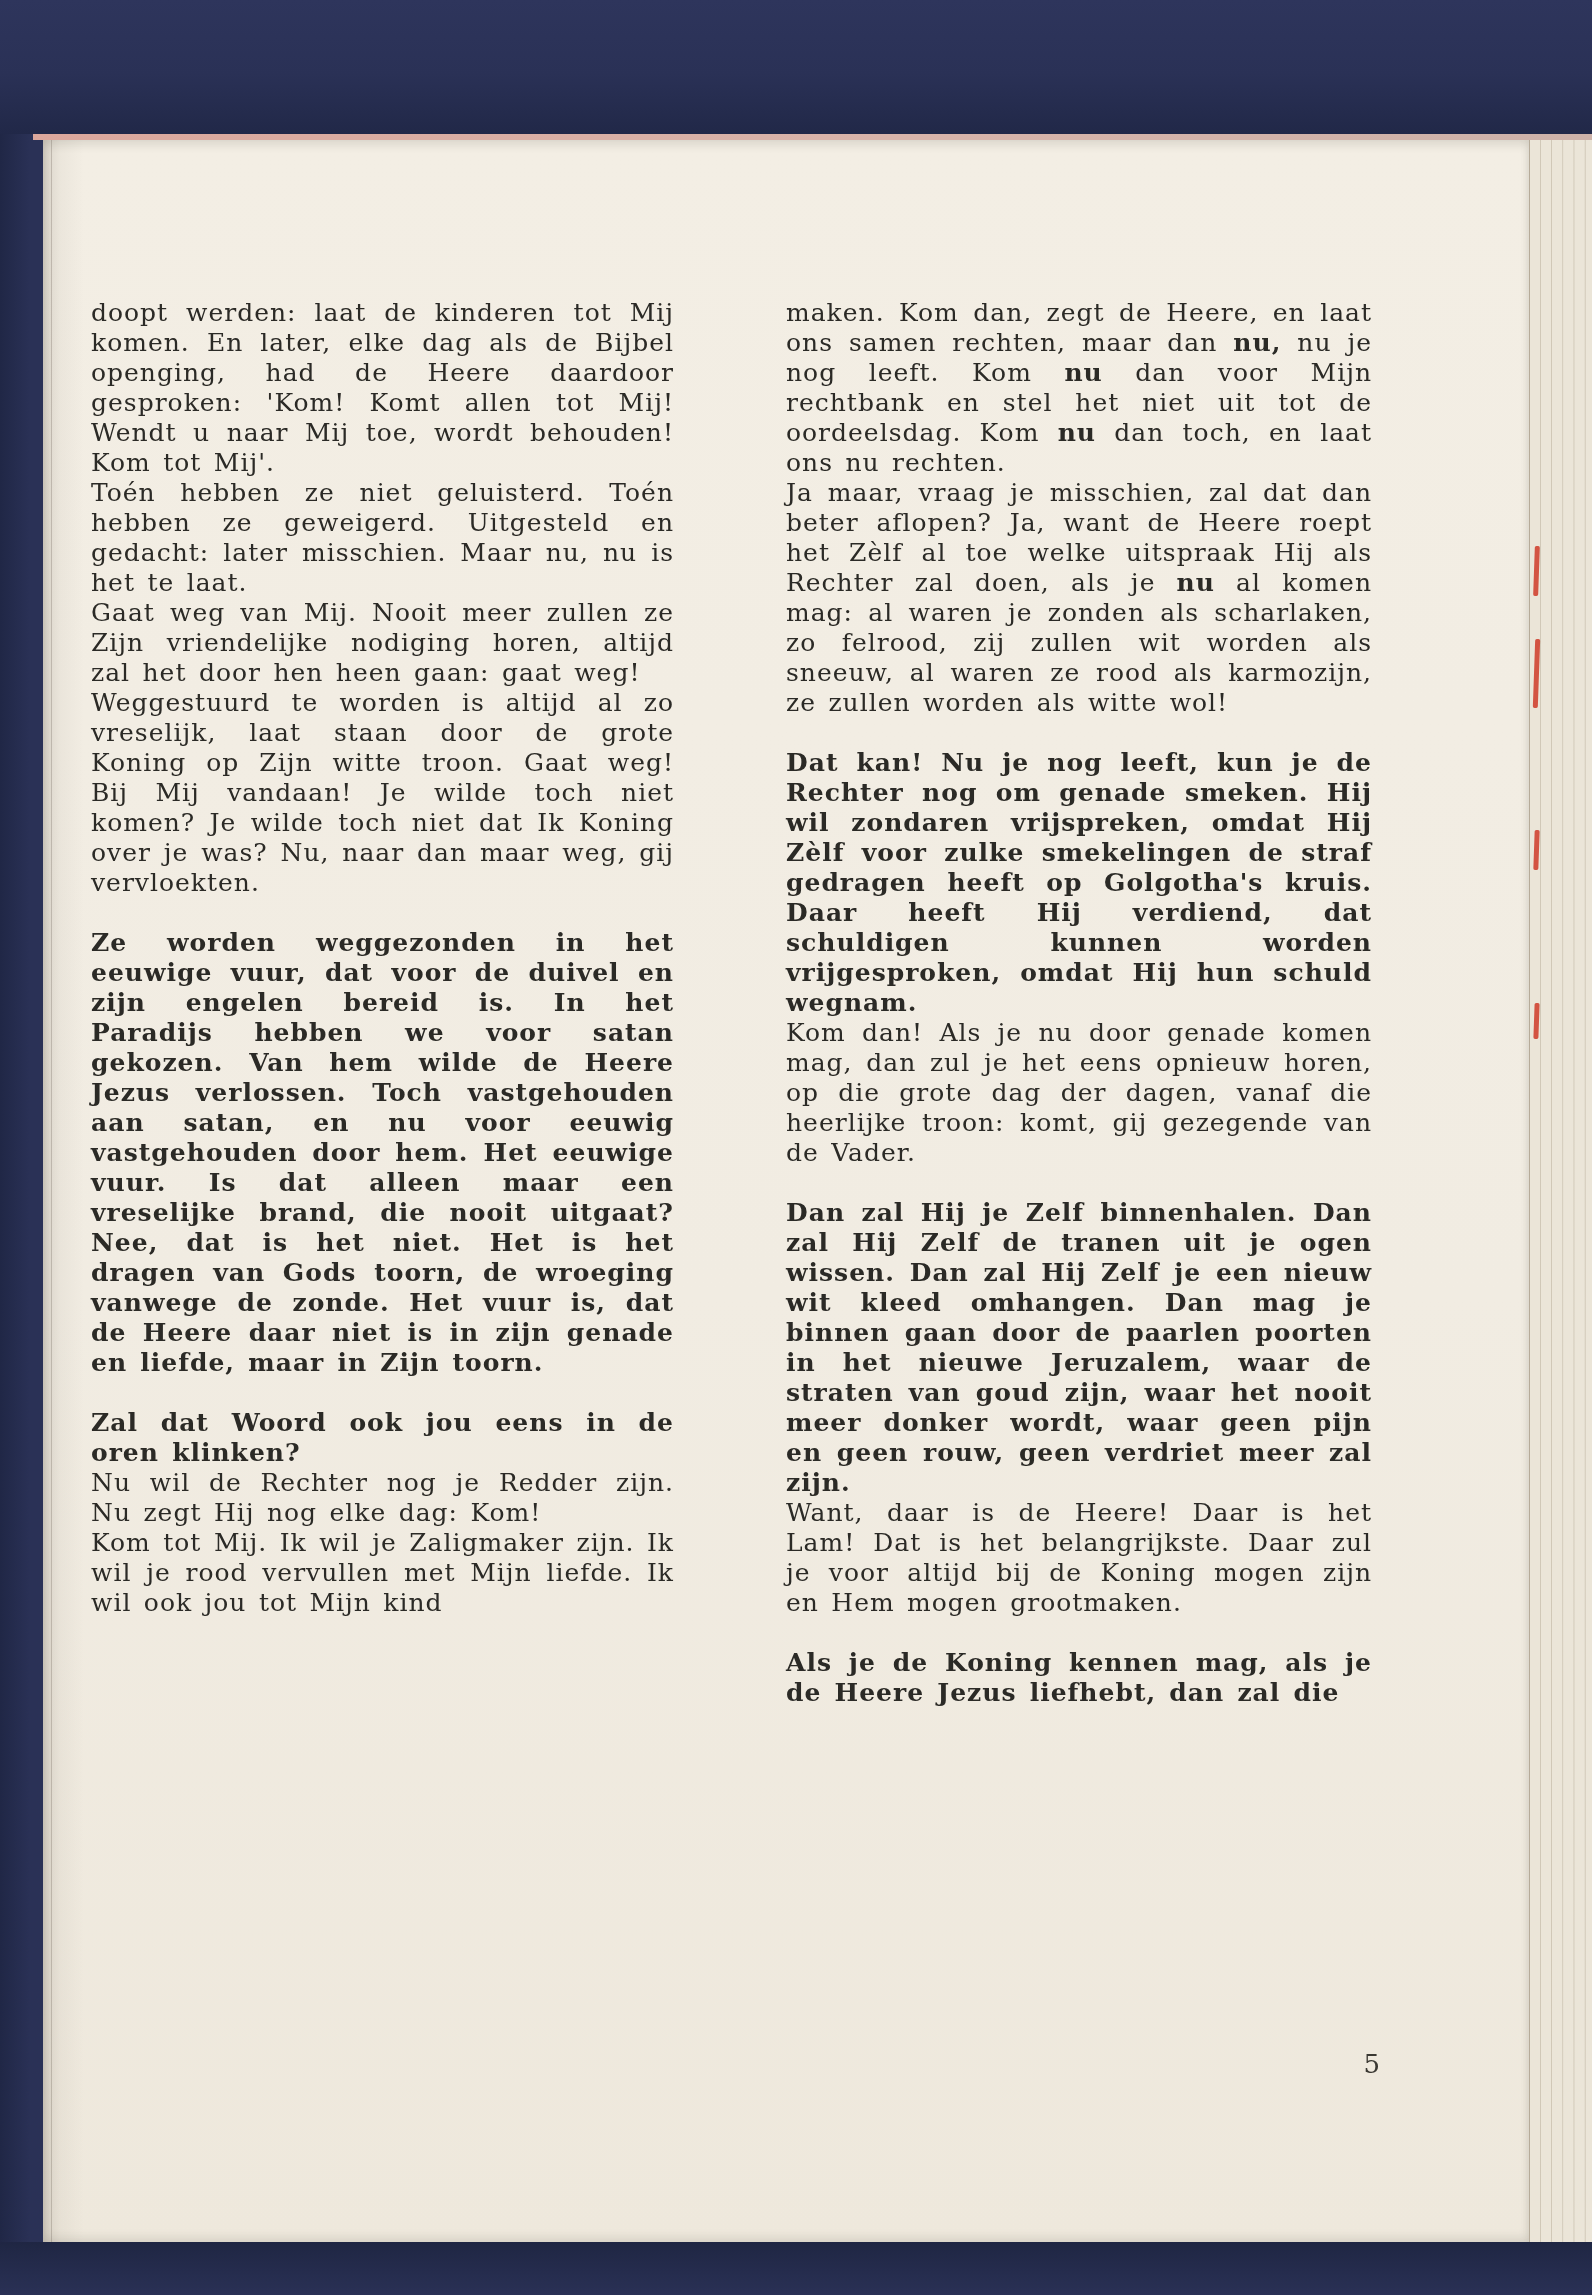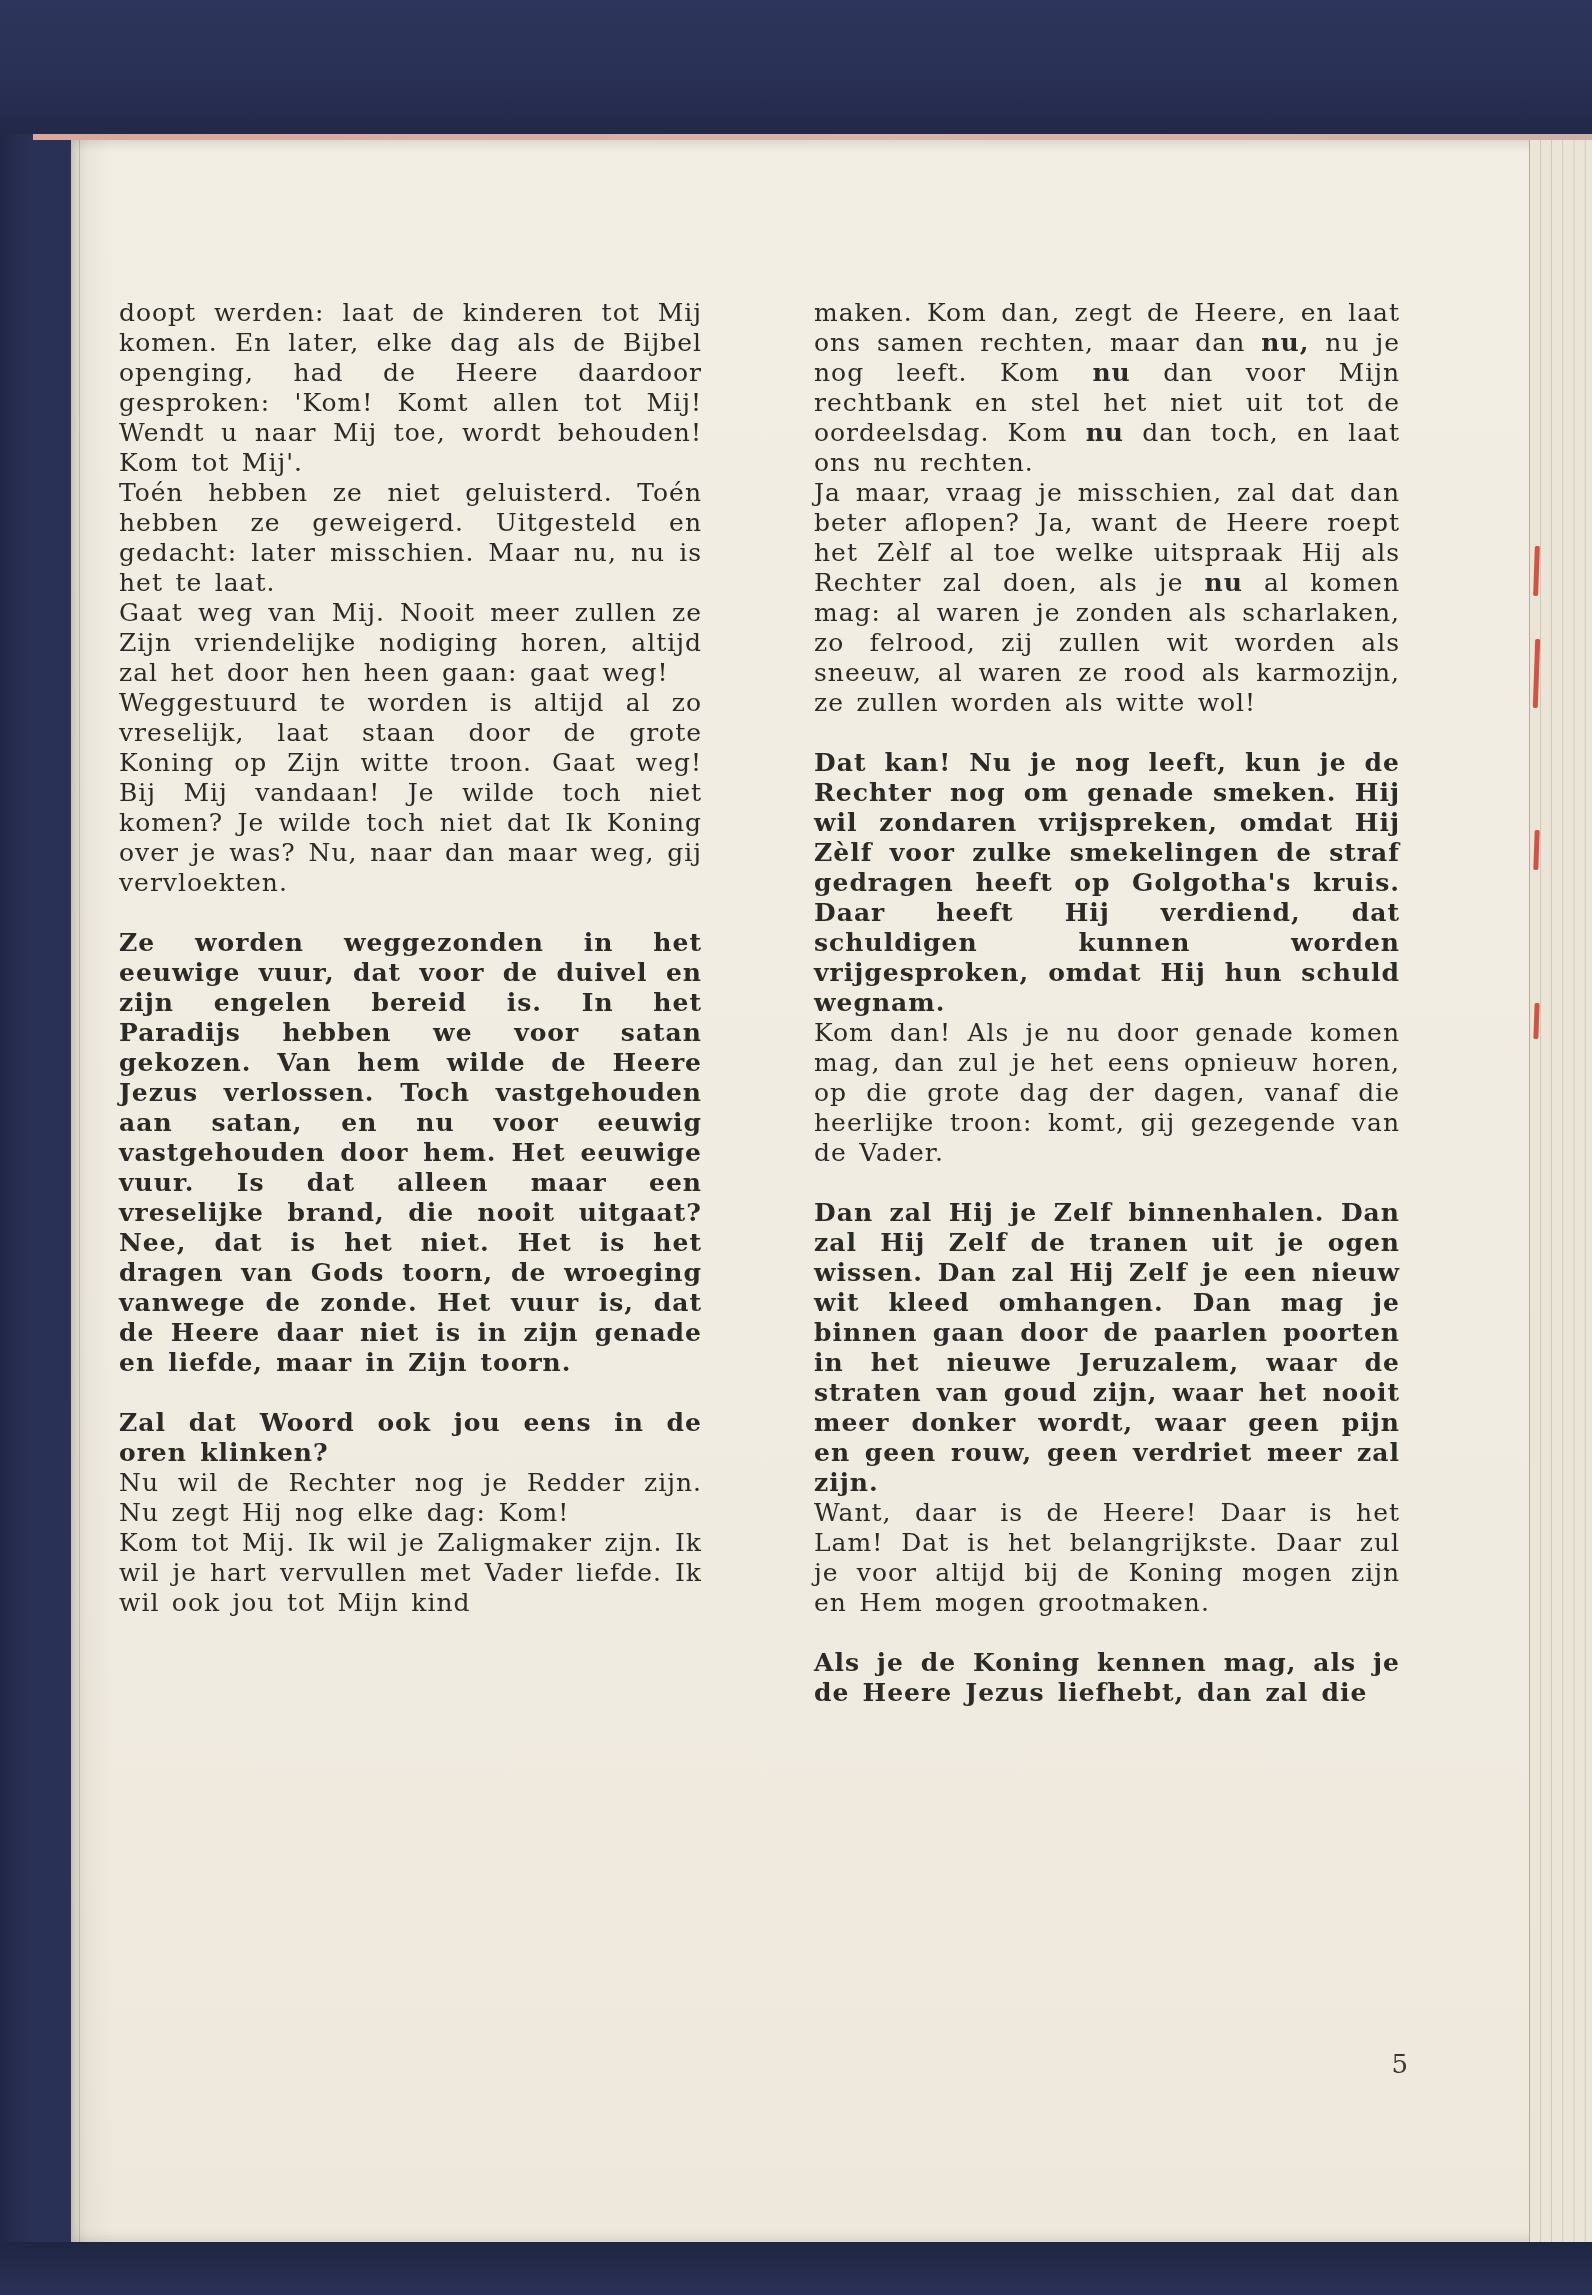--- a/index.html
+++ b/index.html
@@ -37,21 +37,20 @@
   }
 
   
   .page {
     position: absolute; left: 43px; top: 140px;
     width: 1486px; height: 2102px;
     background:
       linear-gradient(90deg, rgba(110,100,88,0.20) 0px, rgba(110,100,88,0.06) 17.3px, rgba(0,0,0,0) 41px),
       linear-gradient(180deg, #f3eee4 0%, var(--page-cream, #f1ece2) 55%, #eee8dc 100%);
     box-shadow: inset 0 5.2px 8.6px rgba(60,55,45,0.12), inset 0 -5.2px 8.6px rgba(60,55,45,0.10);
-    margin-left: 28px;
   }
   .page::before {
     
     content: "";
     position: absolute; left: 7.8px; top: 0; bottom: 0;
     width: 1.7px;
     background: rgba(100, 90, 78, 0.28);
   }
 
   
@@ -116,21 +115,21 @@
 
 <div class="page">
   <div class="col" id="col-left">
       <p><span>doopt werden: laat de kinderen tot Mij komen. En later, elke dag als de Bijbel openging, had de Heere daardoor gesproken: 'Kom! Komt allen tot Mij! Wendt u naar Mij toe, wordt behouden! Kom tot Mij'.</span></p>
       <p><span>Toén hebben ze niet geluisterd. Toén hebben ze geweigerd. Uitgesteld en gedacht: later misschien. Maar nu, nu is het te laat.</span></p>
       <p><span>Gaat weg van Mij. Nooit meer zullen ze Zijn vriendelijke nodiging horen, altijd zal het door hen heen gaan: gaat weg!</span></p>
       <p><span>Weggestuurd te worden is altijd al zo vreselijk, laat staan door de grote Koning op Zijn witte troon. Gaat weg! Bij Mij vandaan! Je wilde toch niet komen? Je wilde toch niet dat Ik Koning over je was? Nu, naar dan maar weg, gij vervloekten.</span></p>
       <p class="gap"><span>Ze worden weggezonden in het eeuwige vuur, dat voor de duivel en zijn engelen bereid is. In het Paradijs hebben we voor satan gekozen. Van hem wilde de Heere Jezus verlossen. Toch vastgehouden aan satan, en nu voor eeuwig vastgehouden door hem. Het eeuwige vuur. Is dat alleen maar een vreselijke brand, die nooit uitgaat? Nee, dat is het niet. Het is het dragen van Gods toorn, de wroeging vanwege de zonde. Het vuur is, dat de Heere daar niet is in zijn genade en liefde, maar in Zijn toorn.</span></p>
       <p class="gap"><span>Zal dat Woord ook jou eens in de oren klinken?</span></p>
       <p><span>Nu wil de Rechter nog je Redder zijn. Nu zegt Hij nog elke dag: Kom!</span></p>
-      <p><span>Kom tot Mij. Ik wil je Zaligmaker zijn. Ik wil je hart vervullen met Vader liefde. Ik wil ook jou tot Mijn kind</span></p>
+      <p><span>Kom tot Mij. Ik wil je Zaligmaker zijn. Ik wil je rood vervullen met Mijn liefde. Ik wil ook jou tot Mijn kind</span></p>
     </div>
   <div class="col" id="col-right">
       <p><span>maken. Kom dan, zegt de Heere, en laat ons samen rechten, maar dan </span><b>nu,</b><span> nu je nog leeft. Kom </span><b>nu</b><span> dan voor Mijn rechtbank en stel het niet uit tot de oordeelsdag. Kom </span><b>nu</b><span> dan toch, en laat ons nu rechten.</span></p>
       <p><span>Ja maar, vraag je misschien, zal dat dan beter aflopen? Ja, want de Heere roept het Zèlf al toe welke uitspraak Hij als Rechter zal doen, als je </span><b>nu</b><span> al komen mag: al waren je zonden als scharlaken, zo felrood, zij zullen wit worden als sneeuw, al waren ze rood als karmozijn, ze zullen worden als witte wol!</span></p>
       <p class="gap"><span>Dat kan! Nu je nog leeft, kun je de Rechter nog om genade smeken. Hij wil zondaren vrijspreken, omdat Hij Zèlf voor zulke smekelingen de straf gedragen heeft op Golgotha's kruis. Daar heeft Hij verdiend, dat schuldigen kunnen worden vrijgesproken, omdat Hij hun schuld wegnam.</span></p>
       <p><span>Kom dan! Als je nu door genade komen mag, dan zul je het eens opnieuw horen, op die grote dag der dagen, vanaf die heerlijke troon: komt, gij gezegende van de Vader.</span></p>
       <p class="gap"><span>Dan zal Hij je Zelf binnenhalen. Dan zal Hij Zelf de tranen uit je ogen wissen. Dan zal Hij Zelf je een nieuw wit kleed omhangen. Dan mag je binnen gaan door de paarlen poorten in het nieuwe Jeruzalem, waar de straten van goud zijn, waar het nooit meer donker wordt, waar geen pijn en geen rouw, geen verdriet meer zal zijn.</span></p>
       <p><span>Want, daar is de Heere! Daar is het Lam! Dat is het belangrijkste. Daar zul je voor altijd bij de Koning mogen zijn en Hem mogen grootmaken.</span></p>
       <p class="gap"><span>Als je de Koning kennen mag, als je de Heere Jezus liefhebt, dan zal die</span></p>
     </div>

